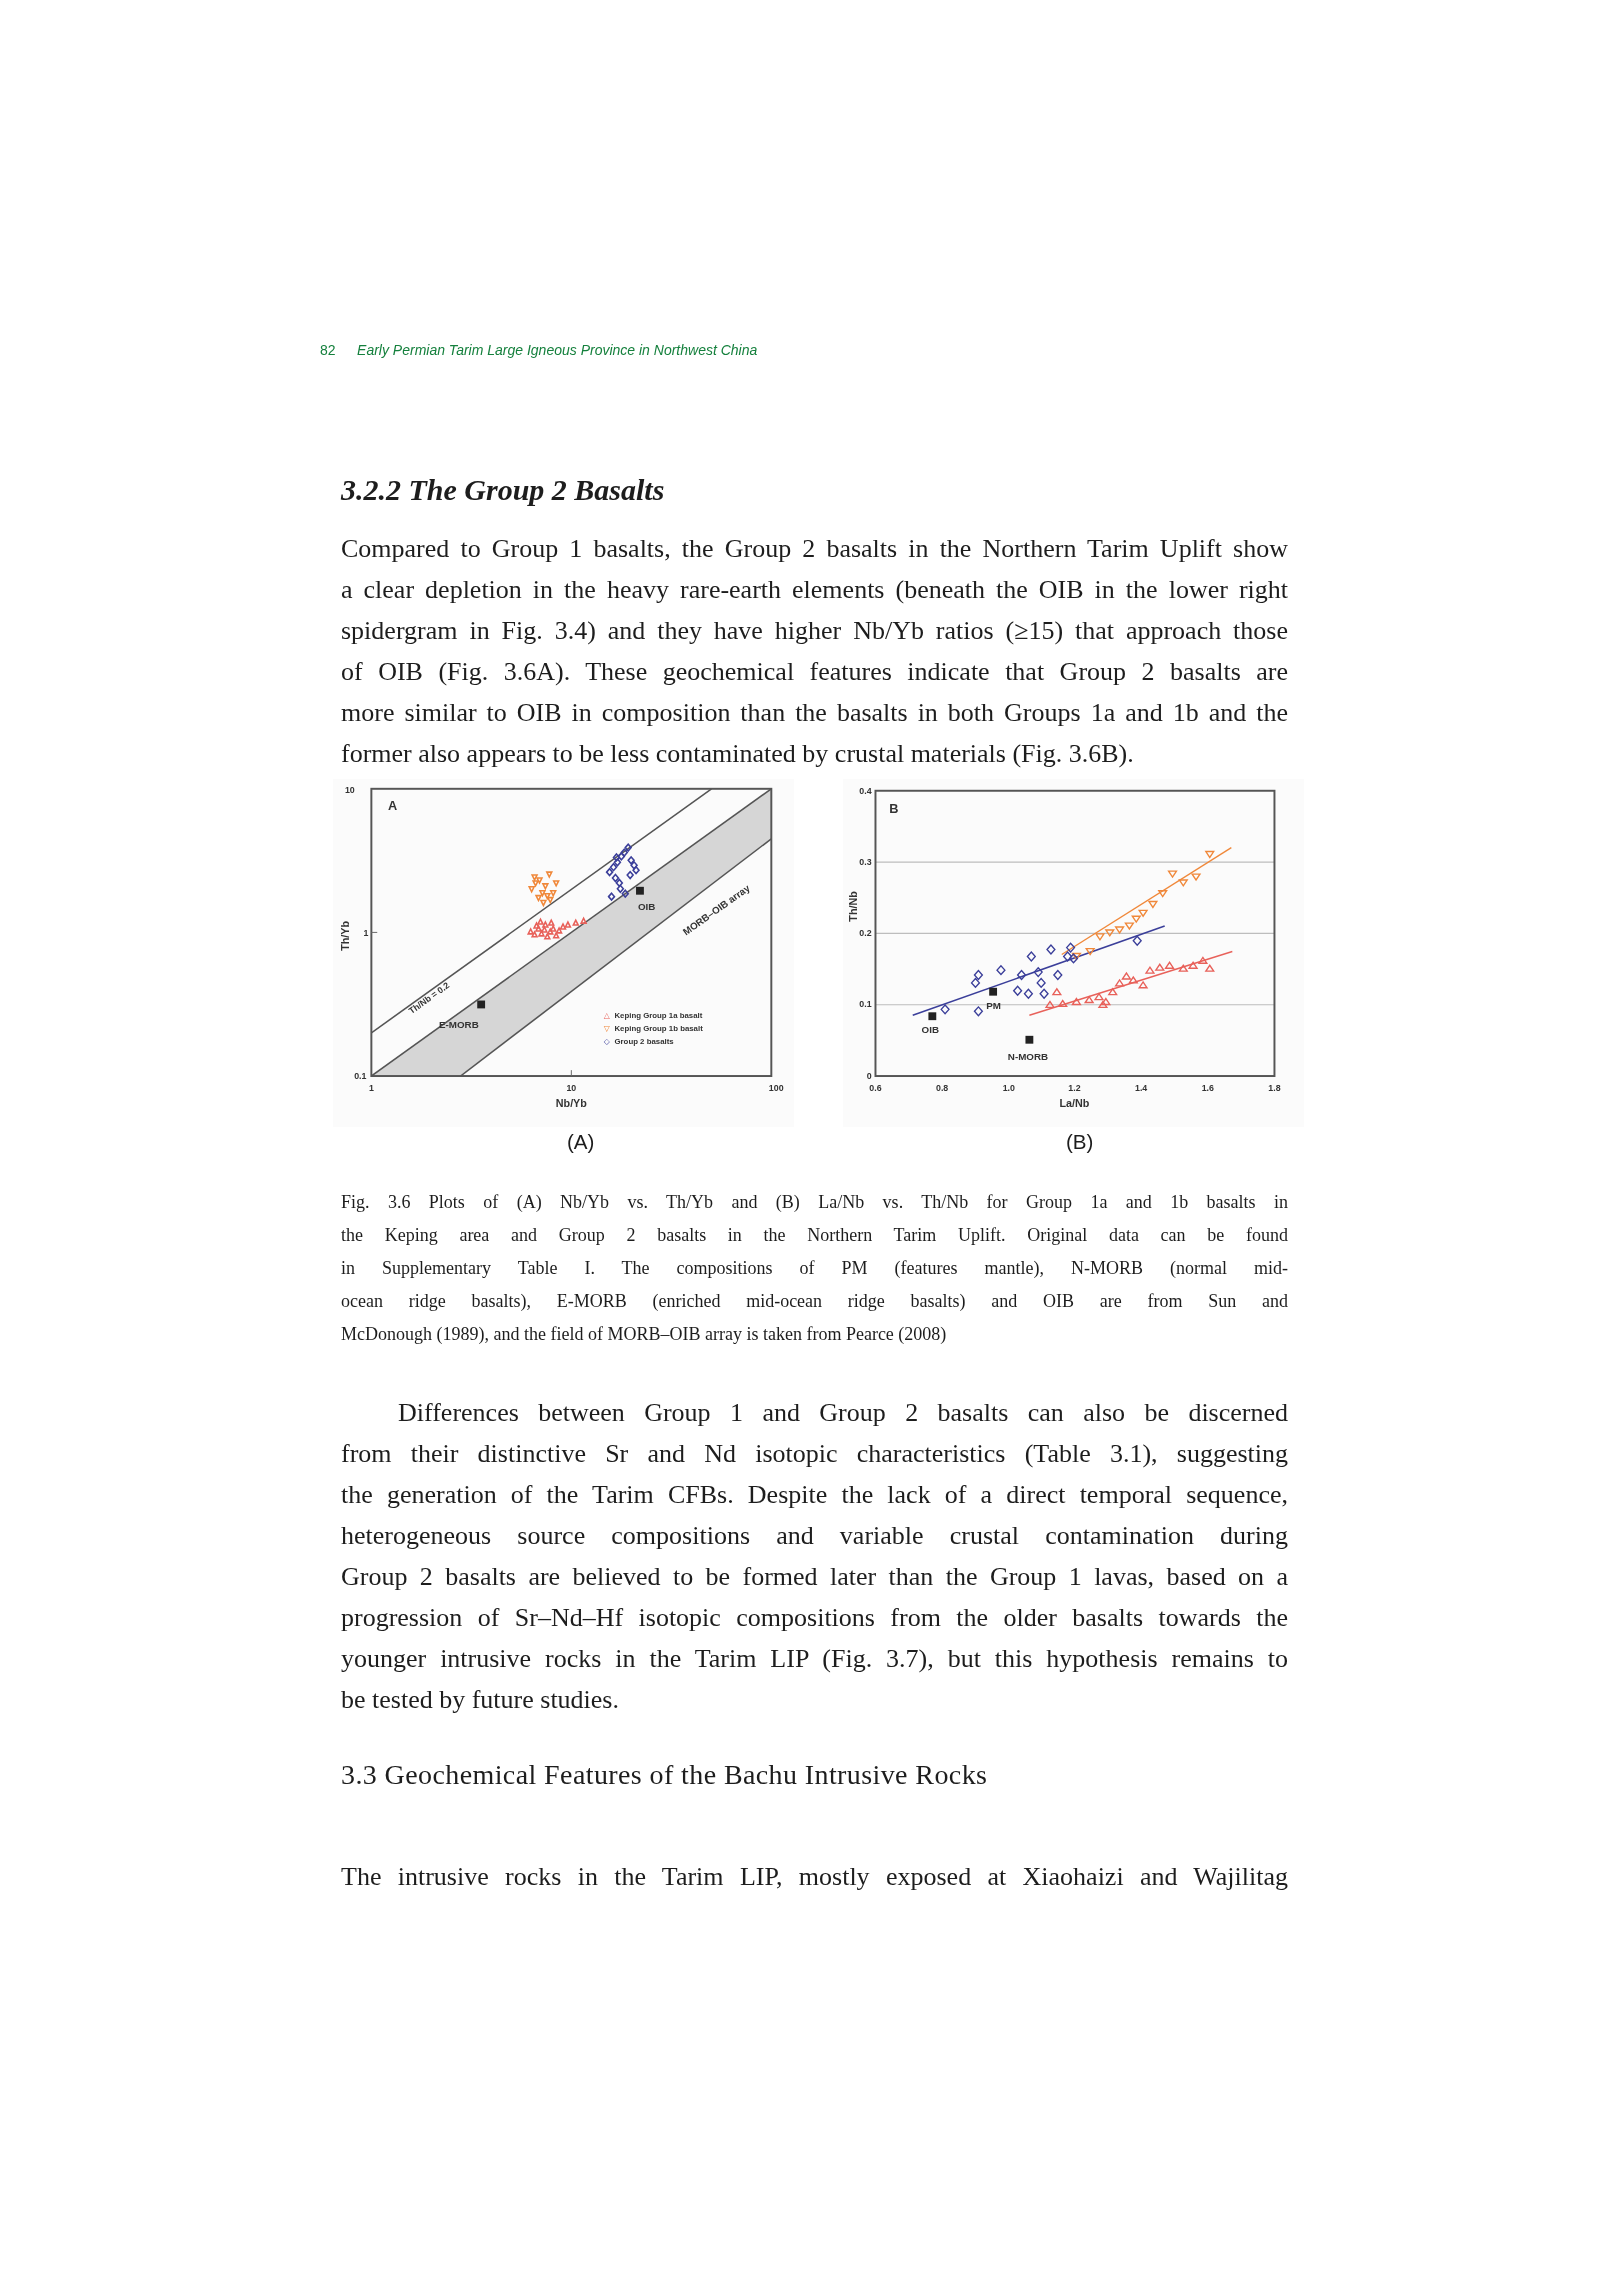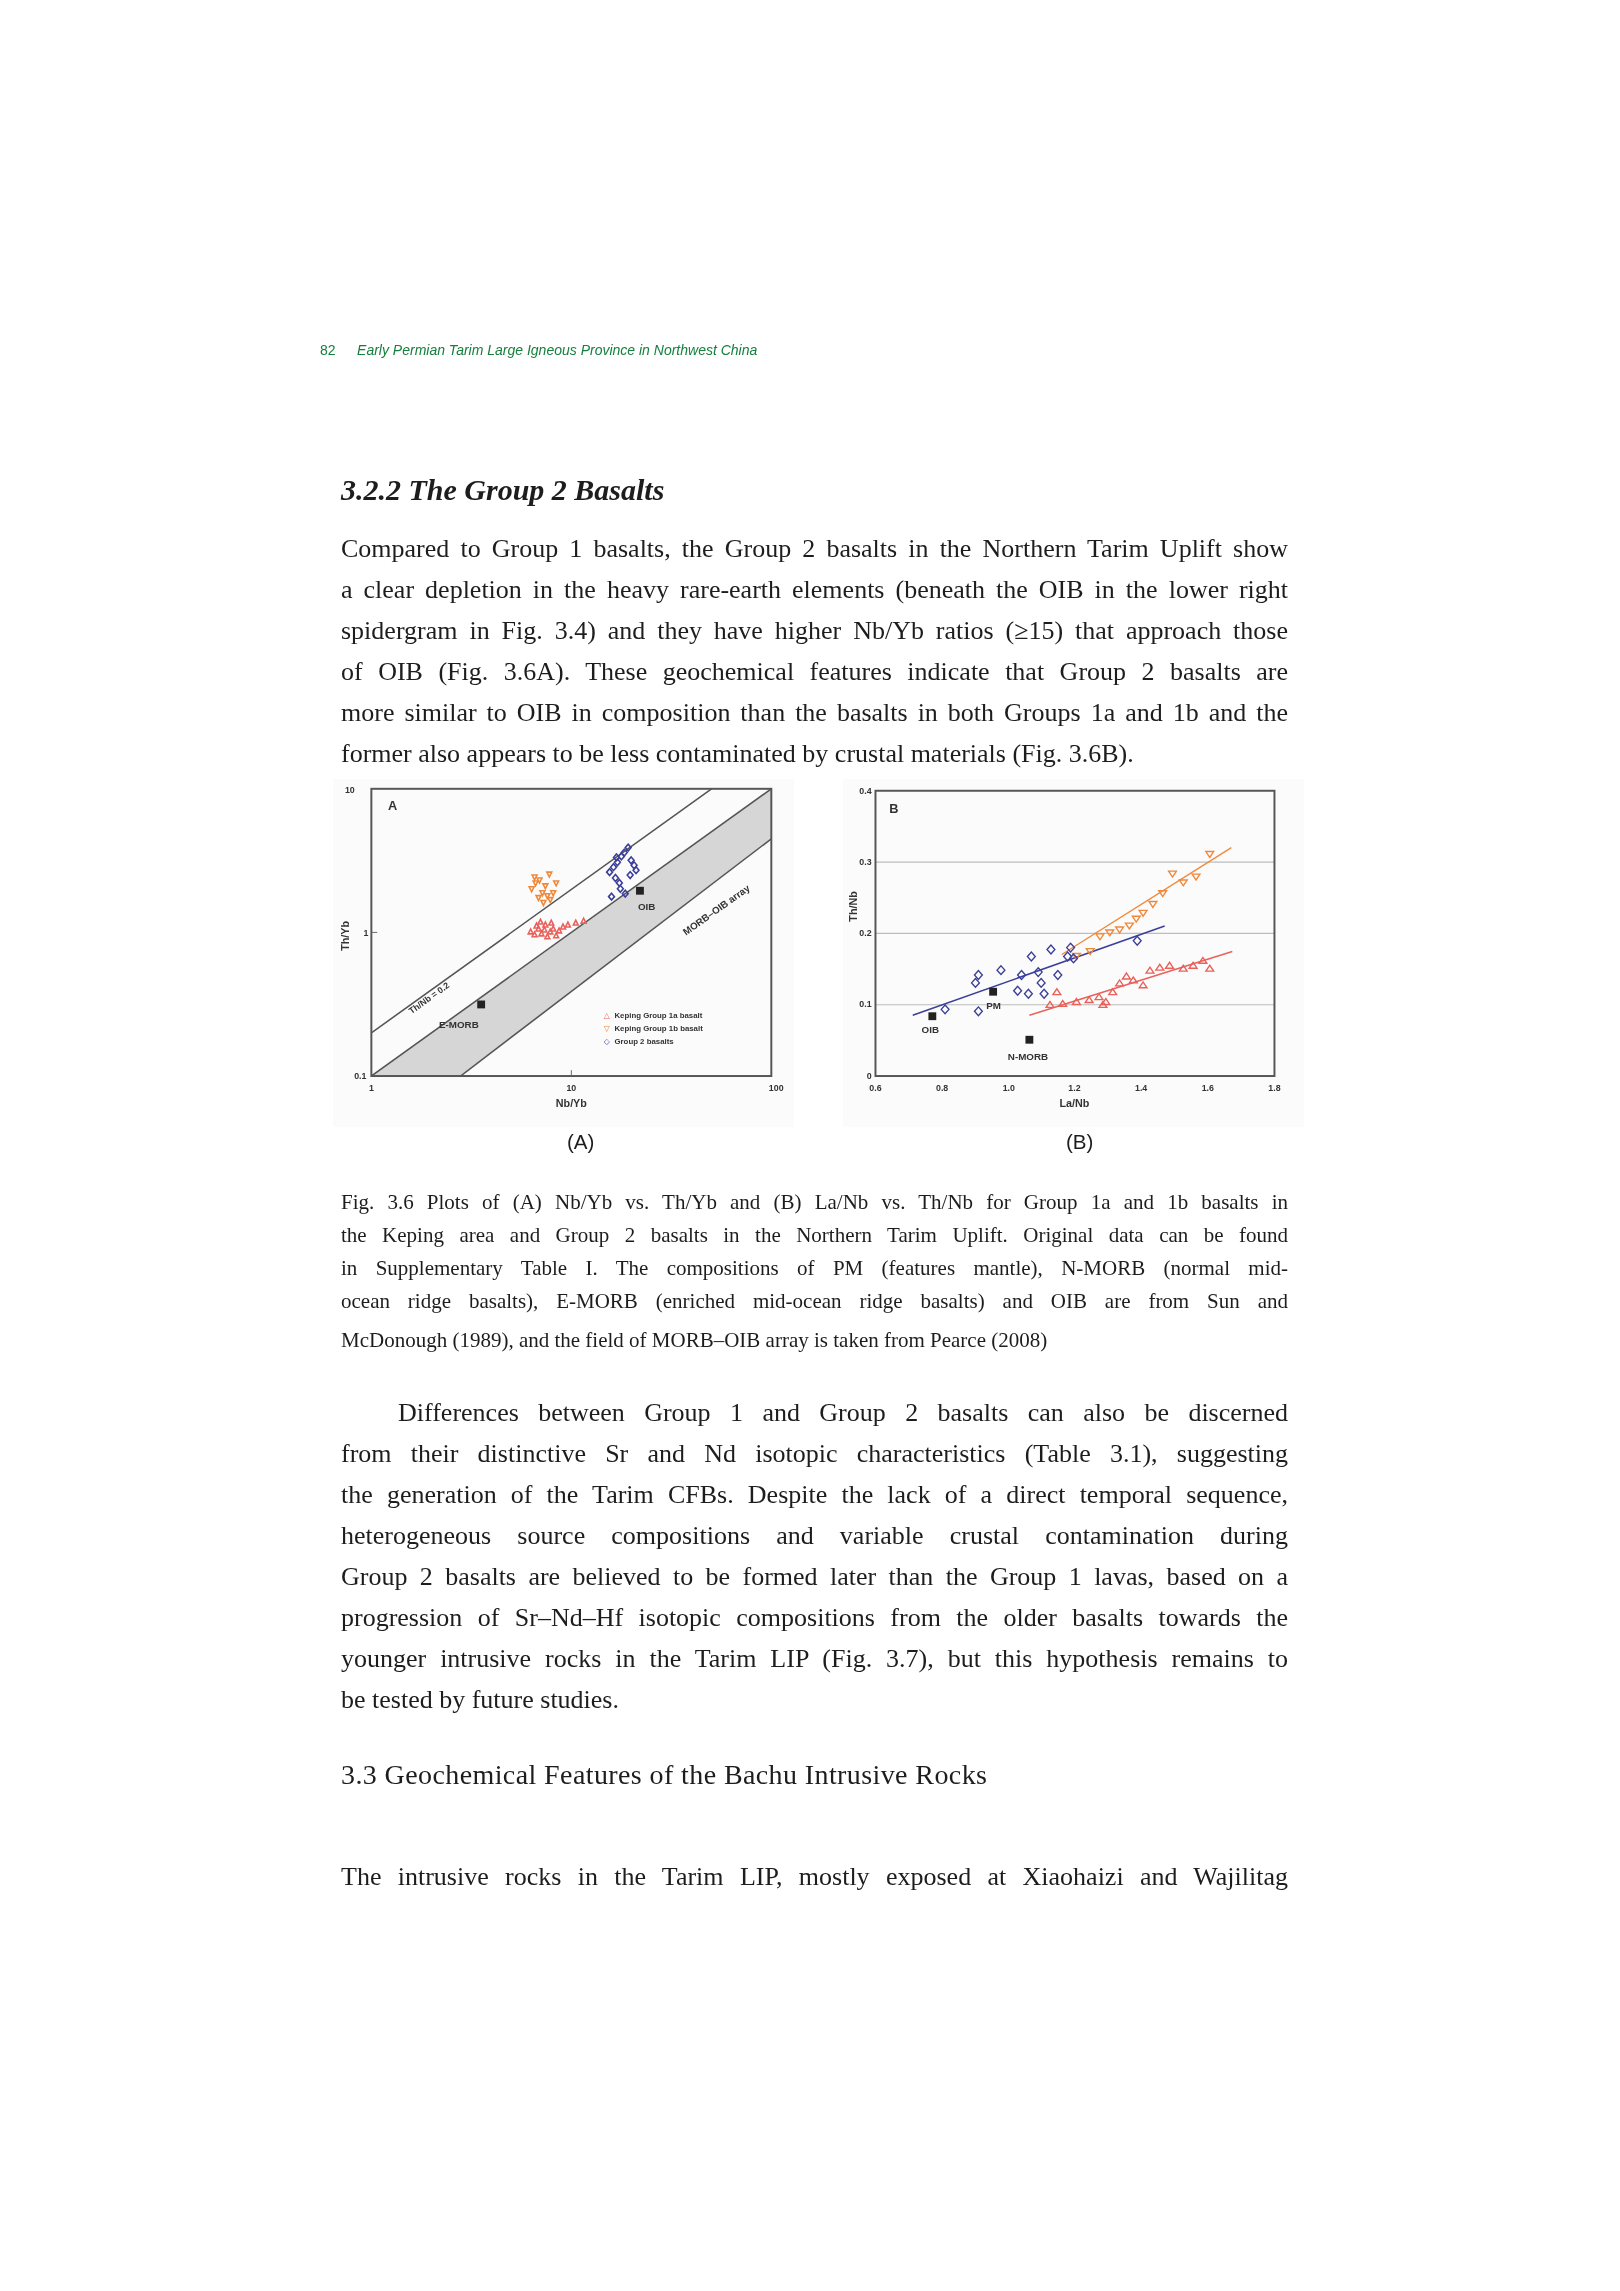--- a/index.html
+++ b/index.html
@@ -10,23 +10,23 @@
   .running-head .pno { margin-right: 17.6px; }
   .running-head .title { font-style: italic; }
   .sec-title { position: absolute; left: 341px; top: 473px; font-size: 30px; font-weight: bold; font-style: italic; }
   .para { position: absolute; left: 341px; width: 947px; font-size: 26px; line-height: 41px; text-align: justify; }
   .para .line { display: block; text-align: justify; text-align-last: justify; white-space: nowrap; }
   .para .line.last { text-align-last: left; }
   .p1 { top: 528px; font-family: Liberation Serif, serif; }
   .p2 { top: 1392px; }
   .p3 { top: 1856px; }
   .indent { padding-left: 57px; }
-  .caption { position: absolute; left: 341px; top: 1186px; width: 947px; font-size: 21px; line-height: 33px; }
+  .caption { position: absolute; left: 341px; top: 1186px; width: 947px; font-size: 18px; line-height: 33px; }
   .caption .line { display: block; text-align: justify; text-align-last: justify; white-space: nowrap; }
-  .caption .line.last { text-align-last: left; margin-top: 6px; }
+  .caption .line.last { text-align-last: left; }
   .sec-title-2 { position: absolute; left: 341px; top: 1759px; font-size: 28px; letter-spacing: 0.4px; }
   .fig { position: absolute; top: 779px; }
   .figA { left: 333px; }
   .figB { left: 843px; }
   .sublabel { position: absolute; font-size: 20.6px; color: #1d1d1d; }
   .subA { left: 567px; top: 1130px; }
   .subB { left: 1066px; top: 1130px; }
   svg text { font-family: "Liberation Sans", "DejaVu Sans", sans-serif; font-weight: bold; fill: #333; }
 </style>
 </head>

